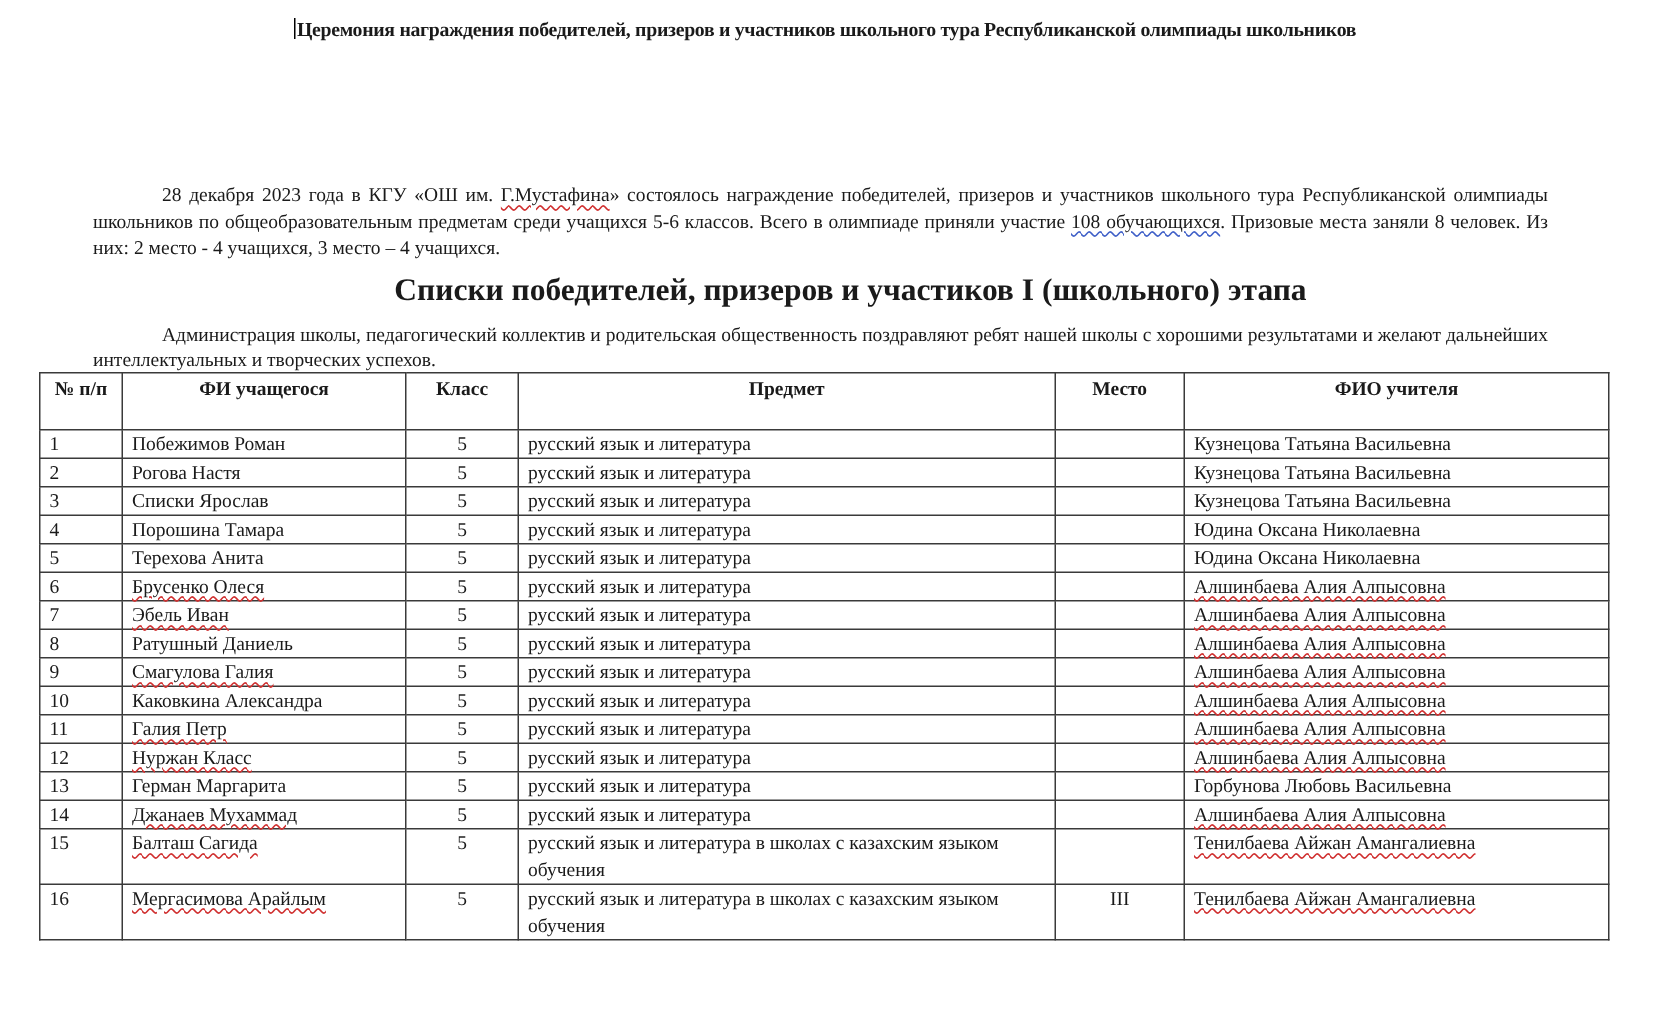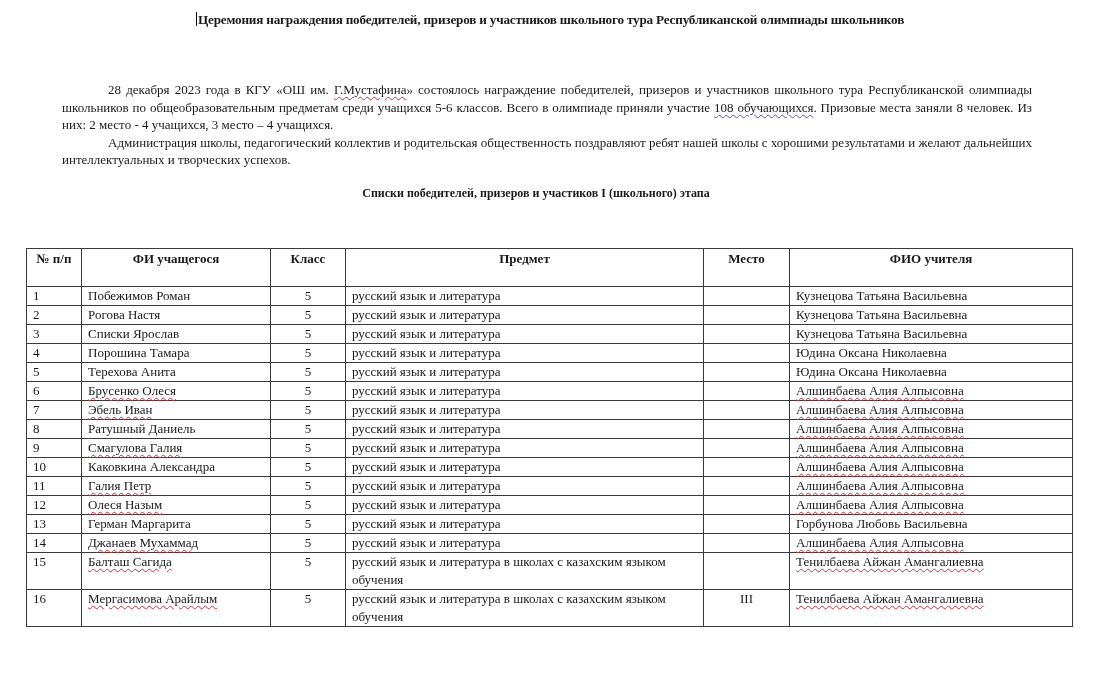--- a/index.html
+++ b/index.html
@@ -29,37 +29,37 @@
       vertical-align: -2px;
       margin-right: 1px;
     }
     .intro {
       position: absolute;
       left: 62px; top: 81px; width: 970px;
       font-size: 13px;
       line-height: 17.6px;
       text-align: justify;
     }
-    .intro p { text-indent: 46px; }
+    .intro p { text-indent: 46px; margin-top: 40px; }
     .squiggle-red {
       text-decoration: underline wavy #d03030;
       text-decoration-thickness: 1px;
       text-underline-offset: 2px;
     }
     .squiggle-blue {
       text-decoration: underline wavy #4060c8;
       text-decoration-thickness: 1px;
       text-underline-offset: 2px;
     }
     .list-heading {
       position: absolute;
-      left: 25px; top: 183px; width: 1022px;
+      left: 56px; top: 183px; width: 1022px;
       text-align: center;
       font-weight: bold;
-      font-size: 12px;
+      font-size: 21px;
       line-height: 20px;
     }
     table.results {
       position: absolute;
       left: 26px; top: 248px;
       width: 1046px;
       border-collapse: collapse;
       font-size: 13px;
       table-layout: fixed;
     }
@@ -207,21 +207,21 @@
       <tr>
         <td class="num"><span>11</span></td>
         <td><span class="squiggle-red">Галия Петр</span></td>
         <td class="center"><span>5</span></td>
         <td><span>русский язык и литература</span></td>
         <td class="center"><span></span></td>
         <td><span class="squiggle-red">Алшинбаева Алия Алпысовна</span></td>
       </tr>
       <tr>
         <td class="num"><span>12</span></td>
-        <td><span class="squiggle-red">Олеся Назым</span></td>
+        <td><span class="squiggle-red">Нуржан Класс</span></td>
         <td class="center"><span>5</span></td>
         <td><span>русский язык и литература</span></td>
         <td class="center"><span></span></td>
         <td><span class="squiggle-red">Алшинбаева Алия Алпысовна</span></td>
       </tr>
       <tr>
         <td class="num"><span>13</span></td>
         <td><span>Герман Маргарита</span></td>
         <td class="center"><span>5</span></td>
         <td><span>русский язык и литература</span></td>

